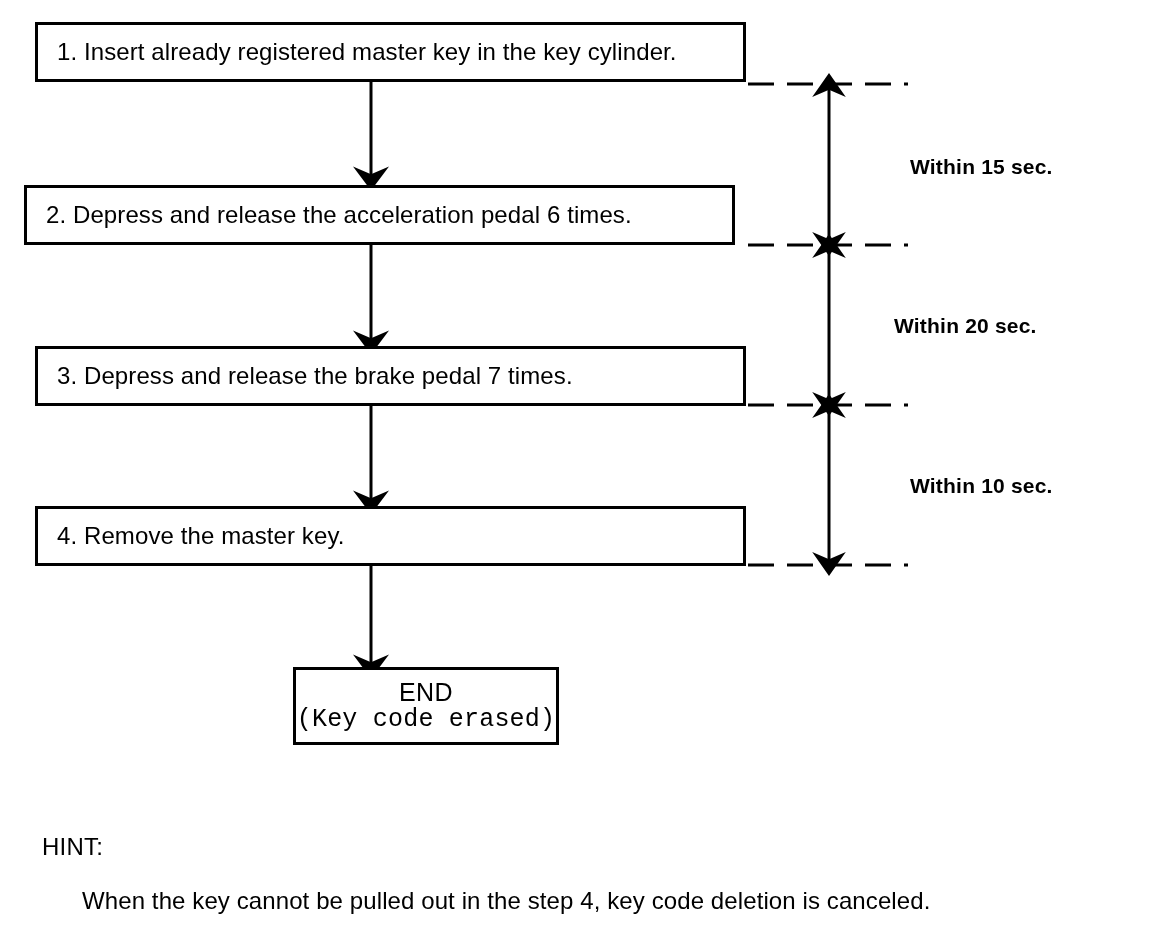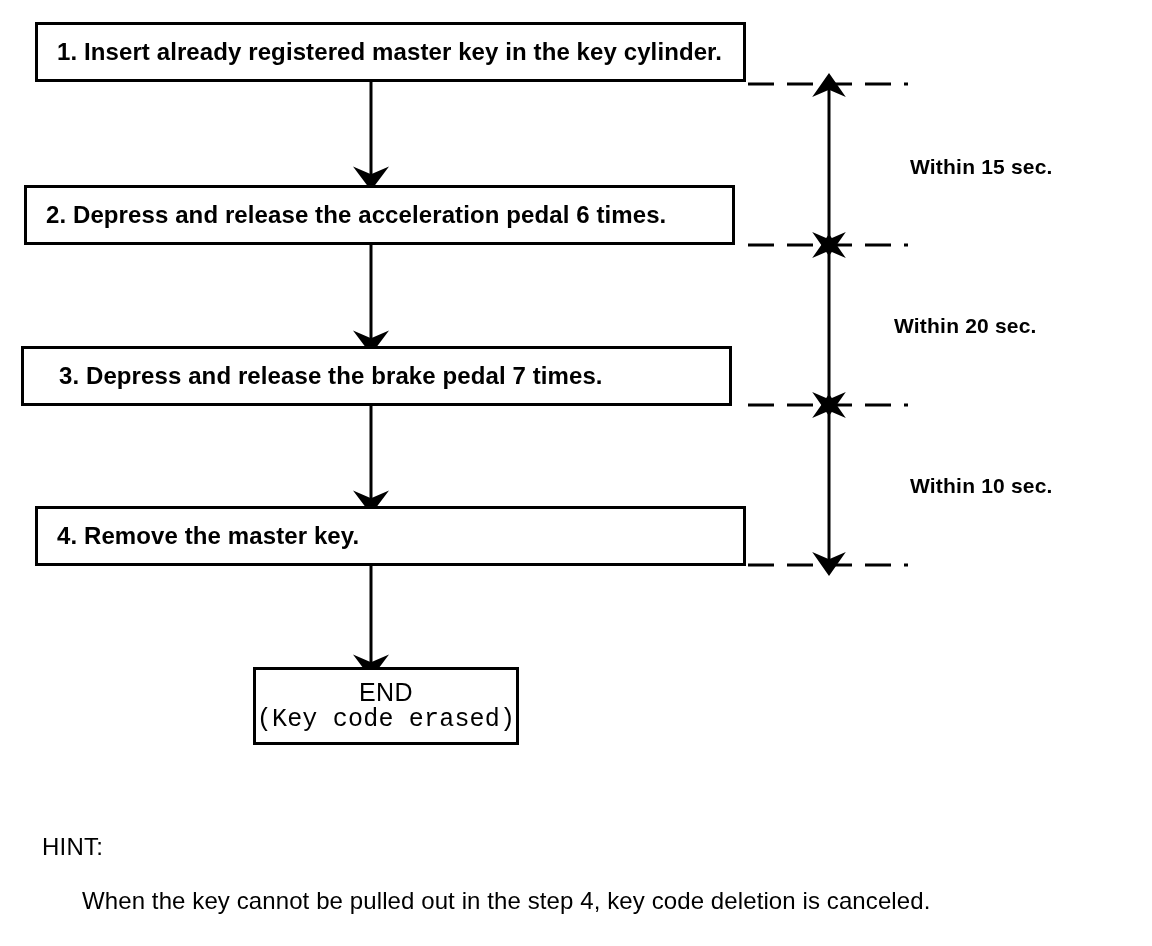--- a/index.html
+++ b/index.html
@@ -24,37 +24,38 @@
     position: absolute;
     box-sizing: border-box;
     border: 3px solid #000000;
     background: #ffffff;
     display: flex;
     align-items: center;
     z-index: 3;
   }
   .proc-label {
     font-size: 24px;
-    font-weight: bold;
+    font-weight: normal;
     letter-spacing: 0.1px;
     padding-left: 19px;
     line-height: 1.1;
     white-space: nowrap;
   }
   
   .end-box {
     position: absolute;
     box-sizing: border-box;
     border: 3px solid #000000;
     background: #ffffff;
     display: flex;
     flex-direction: column;
     align-items: center;
     justify-content: center;
     z-index: 3;
+    margin-left: 40px;
   }
   .end-line-1 {
     font-size: 25px;
     line-height: 1.12;
     letter-spacing: 0.4px;
   }
   .end-line-2 {
     font-size: 25px;
     line-height: 1.12;
     letter-spacing: 0.2px;
@@ -140,21 +141,21 @@
   </svg>
 
   <div class="proc-box" style="left:35px; top:22px; width:711px; height:60px;">
     <span class="proc-label">1. Insert already registered master key in the key cylinder.</span>
   </div>
 
   <div class="proc-box" style="left:24px; top:185px; width:711px; height:60px;">
     <span class="proc-label">2. Depress and release the acceleration pedal 6 times.</span>
   </div>
 
-  <div class="proc-box" style="left:21px; top:346px; width:711px; height:60px;padding-left:16px;">
+  <div class="proc-box" style="left:35px; top:346px; width:711px; height:60px;">
     <span class="proc-label">3. Depress and release the brake pedal 7 times.</span>
   </div>
 
   <div class="proc-box" style="left:35px; top:506px; width:711px; height:60px;">
     <span class="proc-label">4. Remove the master key.</span>
   </div>
 
   <div class="end-box" style="left:253px; top:667px; width:266px; height:78px;">
     <span class="end-line-1">END</span>
     <span class="end-line-2">(Key code erased)</span>

